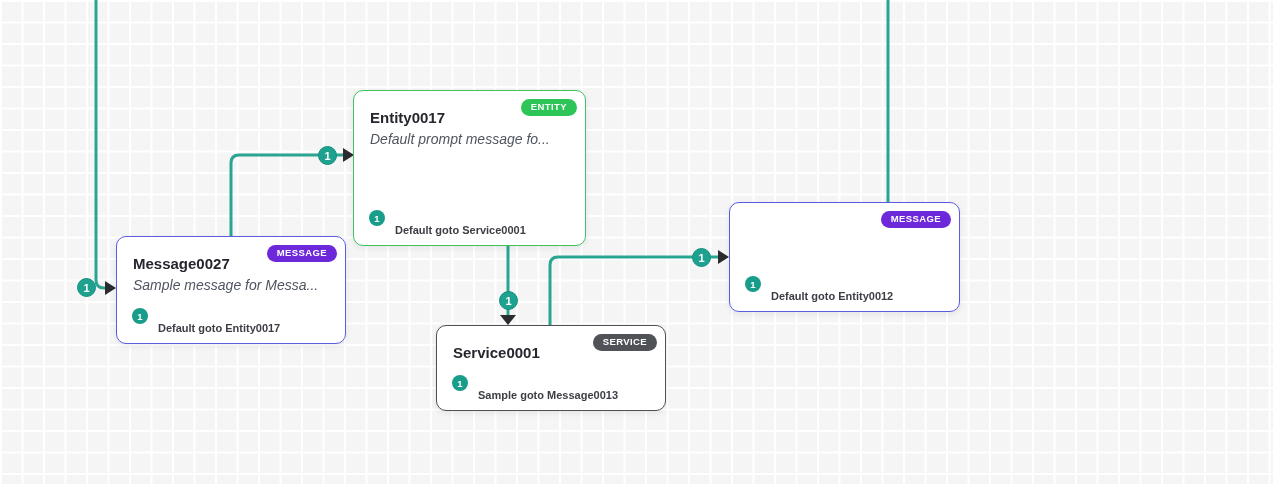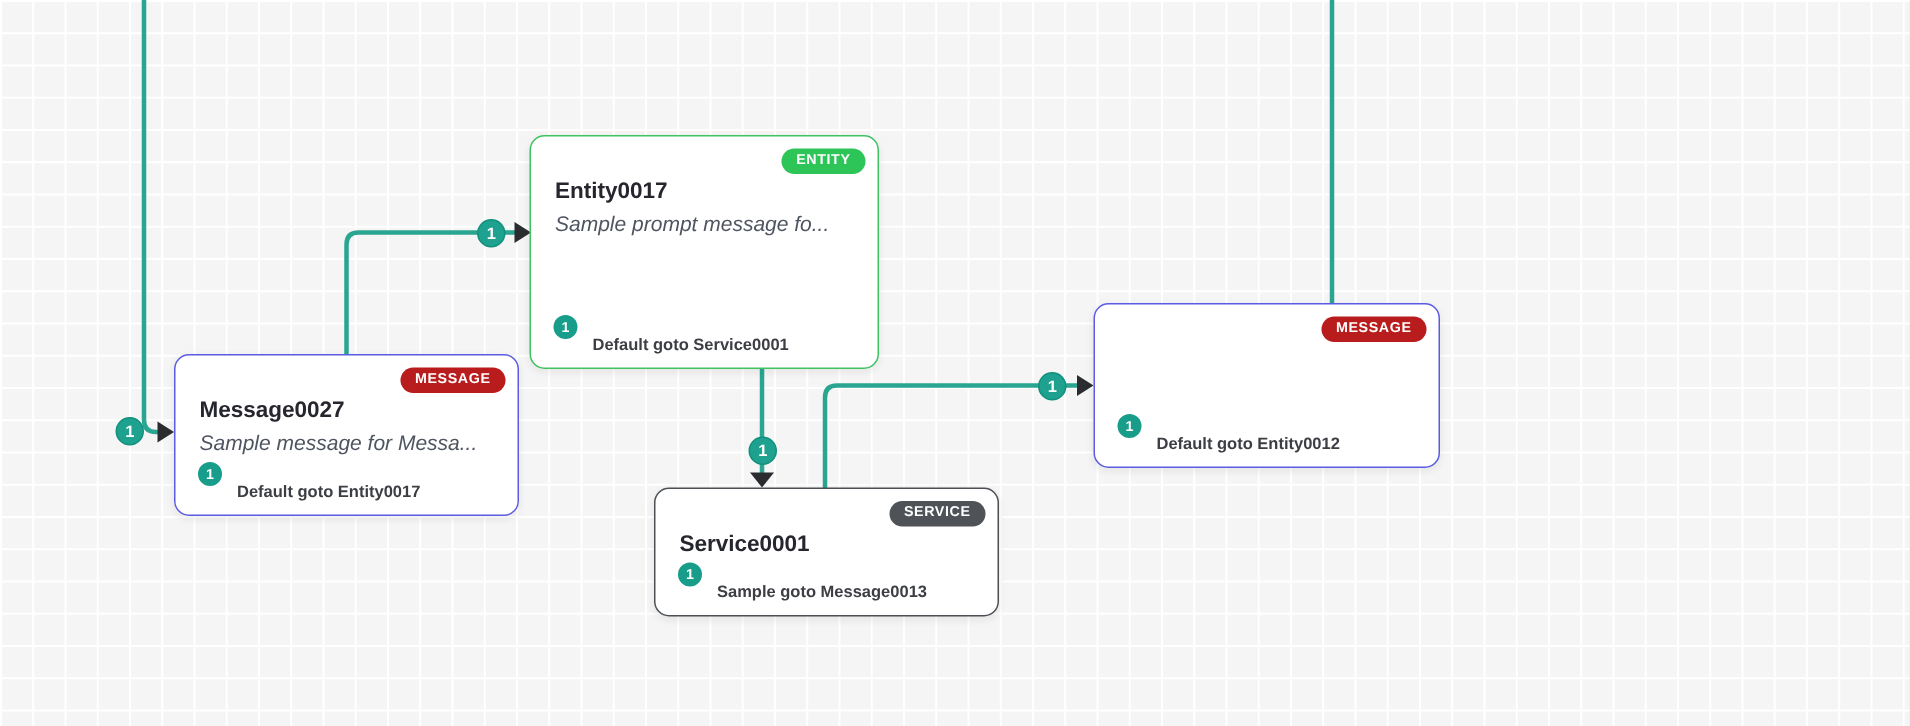--- a/index.html
+++ b/index.html
@@ -29,24 +29,24 @@
   #node-message0013 { left:729px; top:202px; width:231px; height:110px; }
   #node-service0001 { left:436px; top:325px; width:230px; height:86px; }
 
   .badge {
     position:absolute; top:8px; right:8px;
     border-radius:10px; padding:3px 10px 4px;
     font-size:9.5px; font-weight:bold; letter-spacing:0.4px; color:#ffffff;
     line-height:1;
   }
   .badge.entity  { background:#2ec558; }
-  .badge.message { background:#b91c1c; }
+  .badge.message { background:#6d28d9; }
   .badge.service { background:#4f5358; }
 
-  .node-body { padding:27px 16px 0; }
+  .node-body { padding:17px 16px 0; }
   .title    { font-size:15px; font-weight:bold; color:#26262e; line-height:20px; }
   .subtitle { font-size:12.5px; color:#6a7280; line-height:18px; margin-top:1px; }
   .desc     { font-size:14px; font-style:italic; color:#4f5560; line-height:20px; margin-top:1px;
               white-space:nowrap; overflow:hidden; }
 
   .transition {
     position:absolute; left:15px; bottom:9px;
     display:flex; align-items:center; gap:10px;
   }
   .port {
@@ -91,21 +91,21 @@
 
   <div class="edge-label" id="el-a">1</div>
   <div class="edge-label" id="el-b">1</div>
   <div class="edge-label" id="el-c">1</div>
   <div class="edge-label" id="el-d">1</div>
 
   <div class="node entity" id="node-entity0017">
     <span class="badge entity">ENTITY</span>
     <div class="node-body">
       <div class="title">Entity0017</div>
-      <div class="desc">Sample prompt message fo...</div>
+      <div class="desc">Default prompt message fo...</div>
     </div>
     <div class="transition">
       <span class="port">1</span>
       <span class="ttext">Default goto Service0001</span>
     </div>
   </div>
 
   <div class="node message" id="node-message0027">
     <span class="badge message">MESSAGE</span>
     <div class="node-body">

